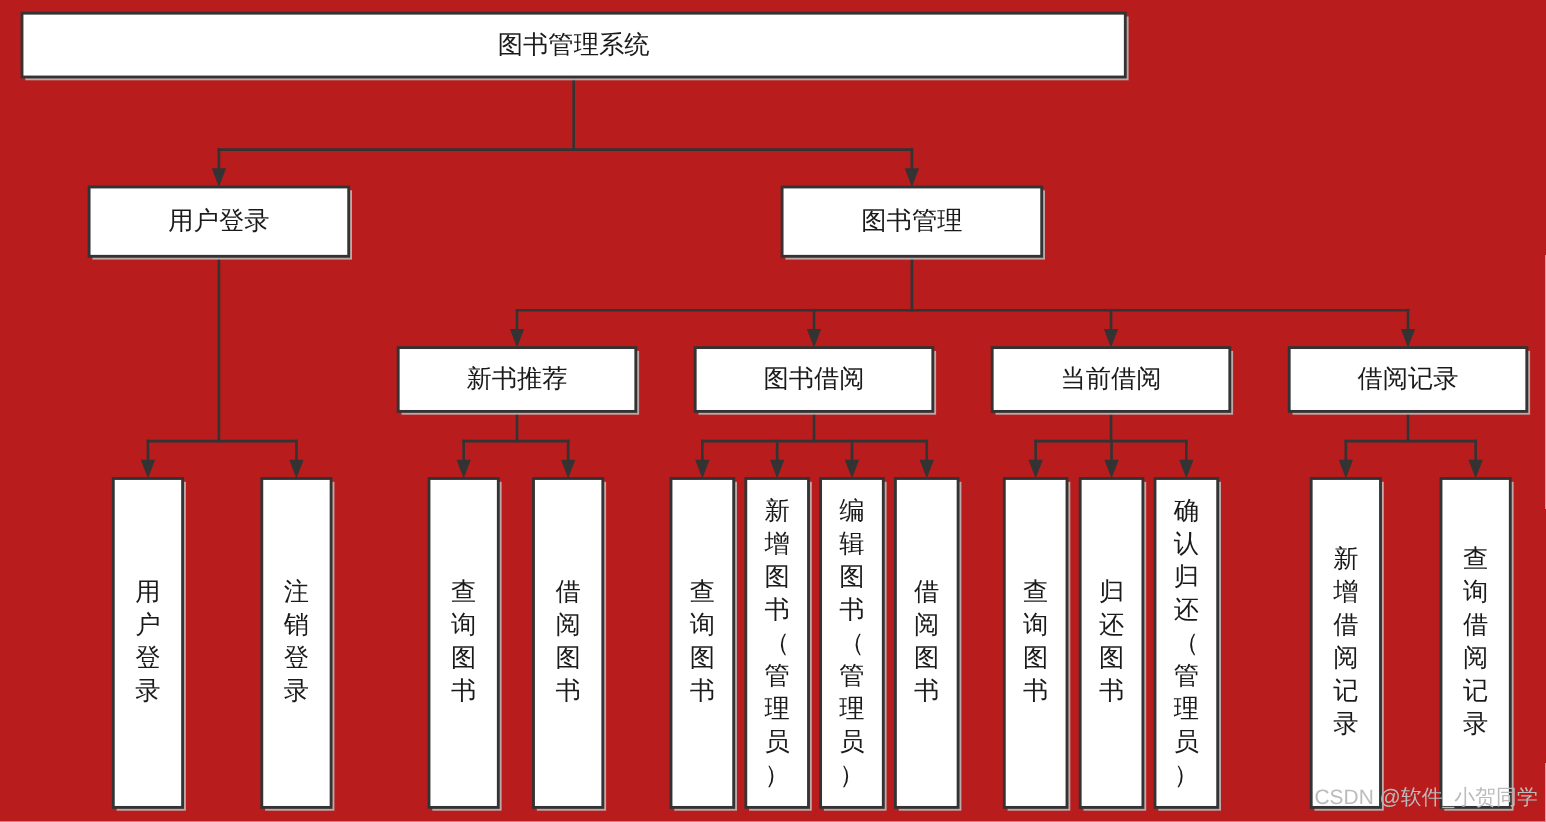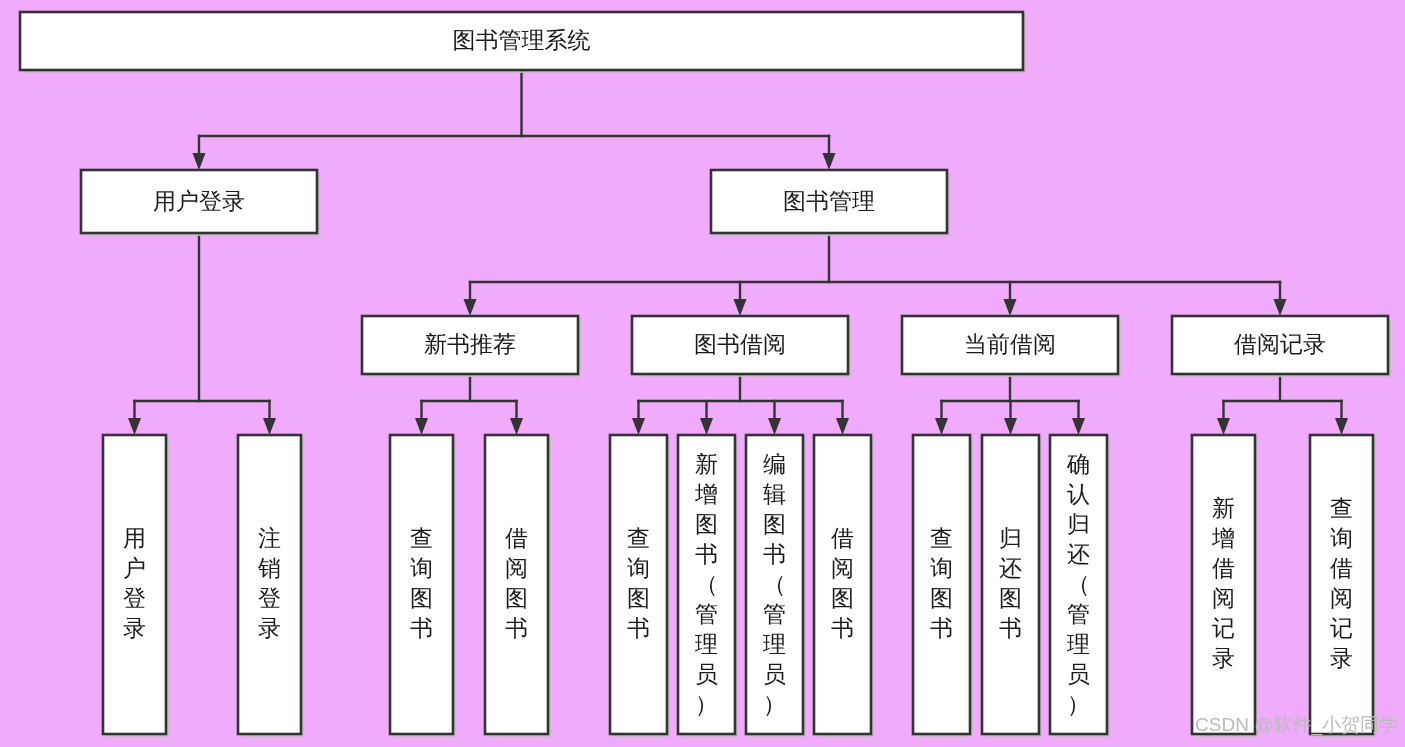--- a/index.html
+++ b/index.html
@@ -8,21 +8,21 @@
     padding: 0;
     background: #ffffff;
   }
   body {
     font-family: "Liberation Sans", "DejaVu Sans", sans-serif;
   }
   #diagram-root {
     position: relative;
     width: 1405px;
     height: 747px;
-    background: #f0abfc;
+    background: #b91c1c;
     overflow: hidden;
   }
   svg.diagram-canvas {
     position: absolute;
     top: 0;
     left: 0;
     width: 1405px;
     height: 747px;
     display: block;
   }

